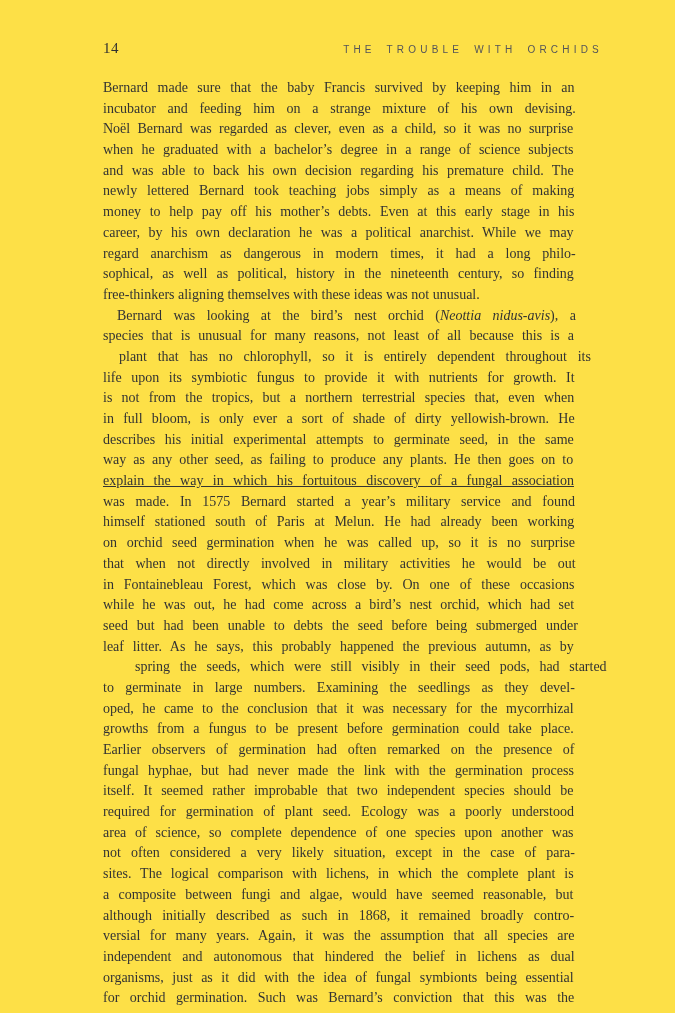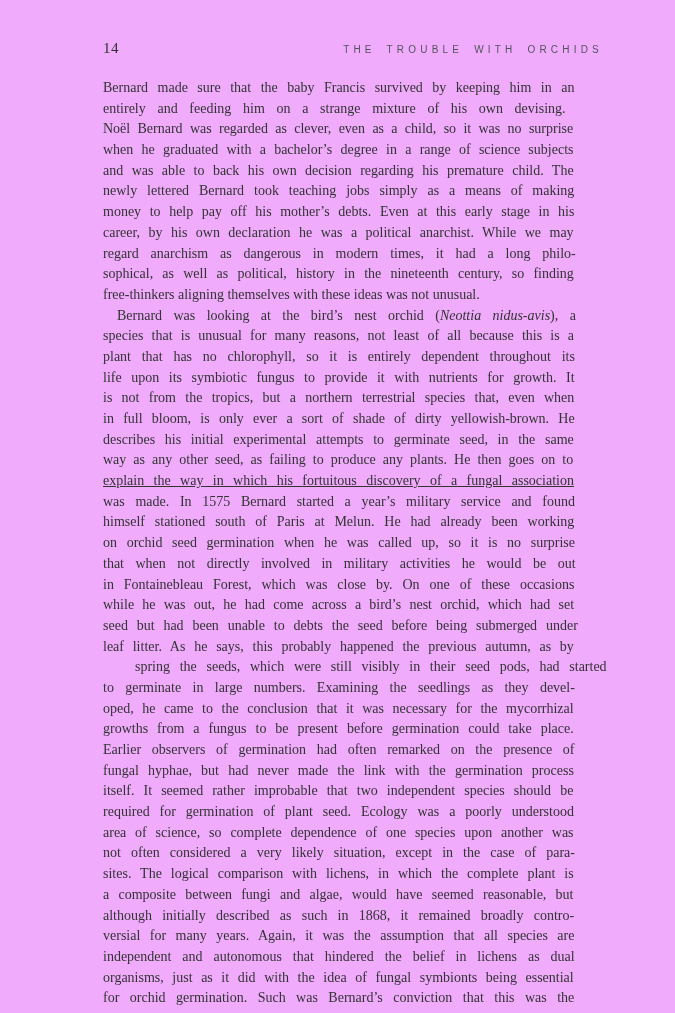--- a/index.html
+++ b/index.html
@@ -1,21 +1,21 @@
 <!DOCTYPE html>
 <html><head>
 <meta charset="utf-8">
 <style>
   * { margin: 0; padding: 0; box-sizing: border-box; }
   html, body { background: #ffffff; }
   .book-page {
     position: relative;
     width: 675px;
     height: 1013px;
-    background: #f0abfc;
+    background: #fde047;
     overflow: hidden;
     font-family: "Liberation Serif", serif;
   }
   .running-head {
     position: absolute;
     top: 40px;
     left: 103px;
     width: 500px;
     display: flex;
     justify-content: space-between;
@@ -58,35 +58,35 @@
 <body>
 
 <div class="book-page">
   <div class="running-head">
     <span class="page-number">14</span>
     <span class="header-title">THE TROUBLE WITH ORCHIDS</span>
   </div>
   <div class="page-body">
       <div class="paragraph">
         <div class="line" style="word-spacing: 5.98177px;">Bernard made sure that the baby Francis survived by keeping him in an</div>
-        <div class="line" style="word-spacing: 8.18892px;">entirely and feeding him on a strange mixture of his own devising.</div>
+        <div class="line" style="word-spacing: 8.18892px;">incubator and feeding him on a strange mixture of his own devising.</div>
         <div class="line" style="word-spacing: 3.80357px;">Noël Bernard was regarded as clever, even as a child, so it was no surprise</div>
         <div class="line" style="word-spacing: 4.76042px;">when he graduated with a bachelor’s degree in a range of science subjects</div>
         <div class="line" style="word-spacing: 4.92839px;">and was able to back his own decision regarding his premature child. The</div>
         <div class="line" style="word-spacing: 6.41051px;">newly lettered Bernard took teaching jobs simply as a means of making</div>
         <div class="line" style="word-spacing: 5.07478px;">money to help pay off his mother’s debts. Even at this early stage in his</div>
         <div class="line" style="word-spacing: 4.94792px;">career, by his own declaration he was a political anarchist. While we may</div>
         <div class="line" style="word-spacing: 8.34233px;">regard anarchism as dangerous in modern times, it had a long philo-</div>
         <div class="line" style="word-spacing: 5.70312px;">sophical, as well as political, history in the nineteenth century, so finding</div>
         <div class="line natural">free-thinkers aligning themselves with these ideas was not unusual.</div>
       </div>
       <div class="paragraph">
         <div class="line indent" style="word-spacing: 7.89844px;">Bernard was looking at the bird’s nest orchid (<em>Neottia nidus-avis</em>), a</div>
         <div class="line" style="word-spacing: 4.67969px;">species that is unusual for many reasons, not least of all because this is a</div>
-        <div class="line" style="word-spacing: 7.2017px;">plant that has no chlorophyll, so it is entirely dependent throughout its</div>
+        <div class="line" style="word-spacing: 7.2017px; margin-left: 16px;">plant that has no chlorophyll, so it is entirely dependent throughout its</div>
         <div class="line" style="word-spacing: 6.07943px;">life upon its symbiotic fungus to provide it with nutrients for growth. It</div>
         <div class="line" style="word-spacing: 5.77474px;">is not from the tropics, but a northern terrestrial species that, even when</div>
         <div class="line" style="word-spacing: 5.74279px;">in full bloom, is only ever a sort of shade of dirty yellowish-brown. He</div>
         <div class="line" style="word-spacing: 6.22031px;">describes his initial experimental attempts to germinate seed, in the same</div>
         <div class="line" style="word-spacing: 3.53542px;">way as any other seed, as failing to produce any plants. He then goes on to</div>
         <div class="line" style="word-spacing: 5.87926px; text-decoration: underline;">explain the way in which his fortuitous discovery of a fungal association</div>
         <div class="line" style="word-spacing: 7.15909px;">was made. In 1575 Bernard started a year’s military service and found</div>
         <div class="line" style="word-spacing: 6.29688px;">himself stationed south of Paris at Melun. He had already been working</div>
         <div class="line" style="word-spacing: 6.16106px;">on orchid seed germination when he was called up, so it is no surprise</div>
         <div class="line" style="word-spacing: 8px;">that when not directly involved in military activities he would be out</div>

